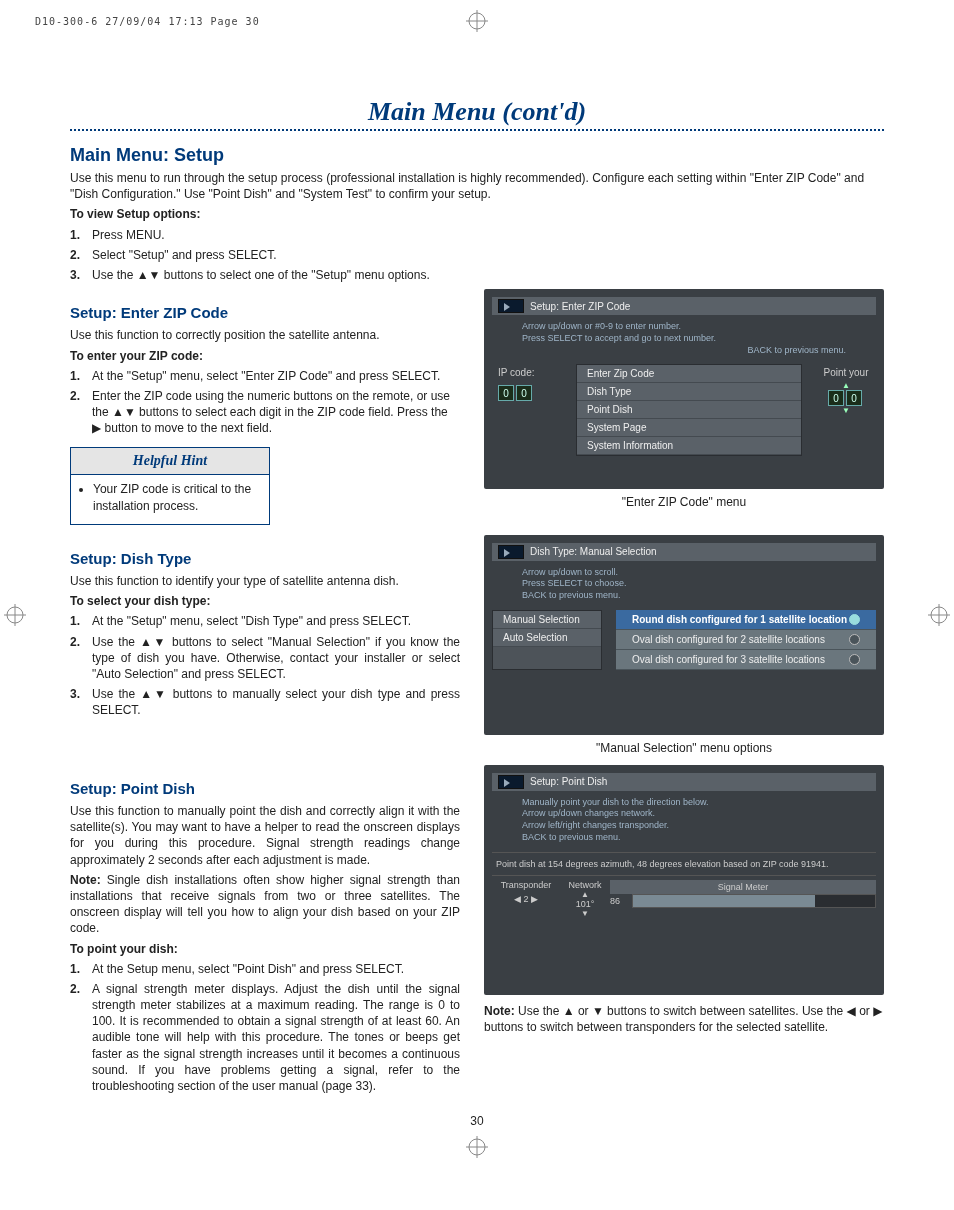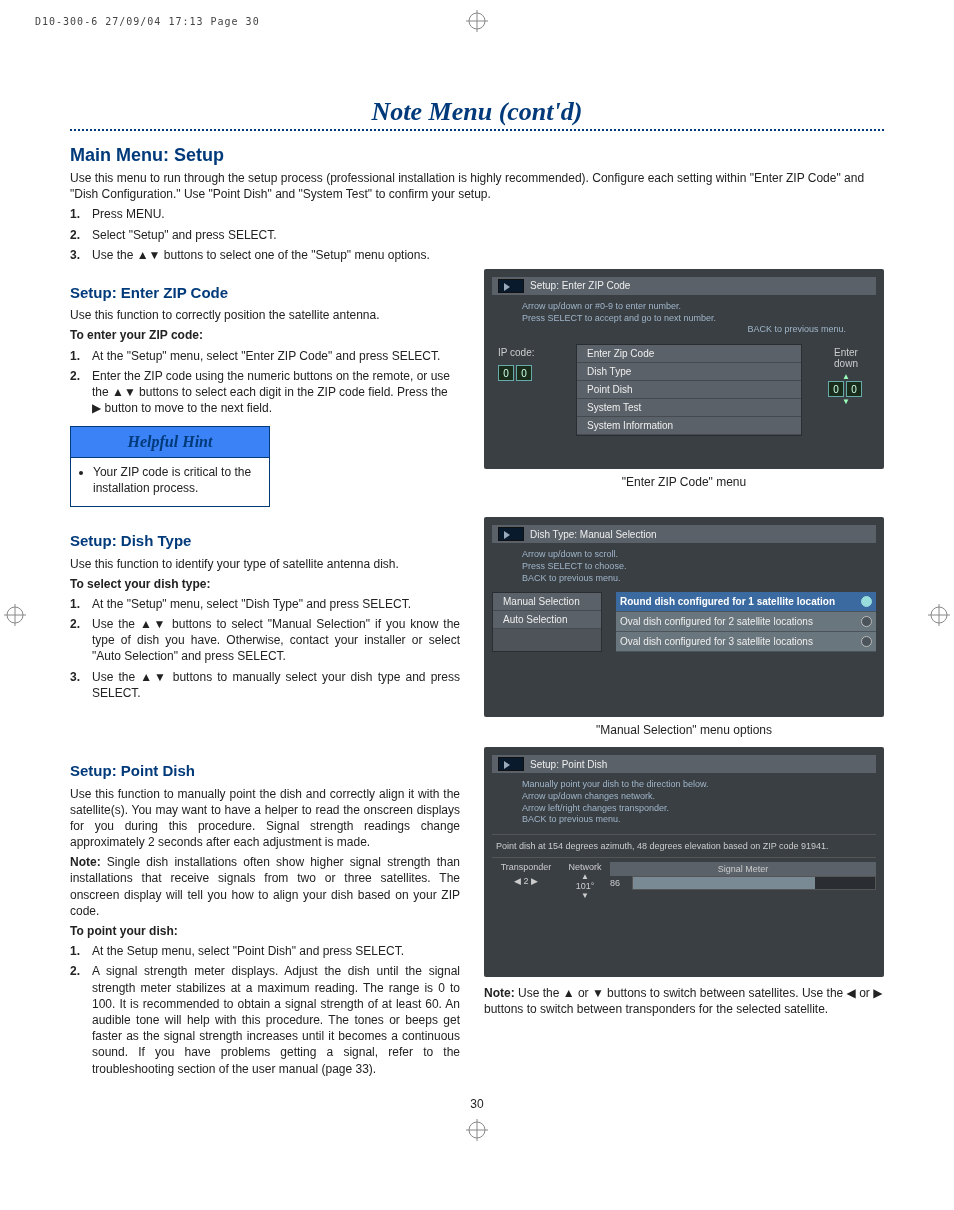--- a/index.html
+++ b/index.html
@@ -55,25 +55,25 @@
   ol.steps li .num { position:absolute; left:0; font-weight:bold;}
   .two-col { display:flex; gap: 24px; }
   .left-col { flex: 0 0 390px; }
   .right-col { flex: 1; }
   .hint-box {
     border: 1px solid #003a7a;
     width: 200px;
     margin-top: 10px;
   }
   .hint-head {
-    background: #3b82f6;
+    background: #e5e5e5;
     color: #003a7a;
     font-style: italic;
     font-weight: bold;
-    font-size: 16px;
+    font-size: 14px;
     text-align: center;
     padding: 4px 0;
     font-family: "Times New Roman", Georgia, serif;
     border-bottom: 1px solid #003a7a;
   }
   .hint-body { font-size: 11px; padding: 6px 10px 10px 10px; }
   .hint-body li { list-style: disc; margin-left:12px;}
   .screenshot {
     background: #3a3f44;
     color: #d0d0d0;
@@ -91,21 +91,21 @@
   }
   .scr-logo::after{content:"";position:absolute;left:5px;top:3px;width:0;height:0;border-top:4px solid transparent;border-bottom:4px solid transparent;border-left:6px solid #9ab;}
   .scr-titlebar { background:#5a6168; padding:2px 6px; color:#eee; font-size:10px; display:flex; align-items:center; gap:6px;}
   .scr-hint { font-size:9px; color:#9fb5c8; margin:6px 0 8px 30px; line-height:1.3;}
   .scr-section { display:flex; gap:14px; margin-top:6px;}
   .scr-panel { background:#4d5359; border:1px solid #2a2d31; }
   .scr-menu-item { background:#5a6168; border-bottom:1px solid #444a50; padding:3px 10px; font-size:10px; color:#eee;}
   .scr-label { font-size:10px; color:#ccc; padding:3px 6px;}
   .digit { display:inline-block; width:16px; height:16px; line-height:16px; text-align:center; background:#1a2d1a; border:1px solid #6aa; color:#cfe; font-size:10px; margin-right:2px;}
   .caption { font-size:12px; text-align:center; margin-top:6px; color:#222;}
-  .opt-row { display:flex; align-items:center; justify-content:space-between; background:#6a767d; border-bottom:1px solid #4a545a; padding:4px 4px; font-size:10px; color:#eee;}
+  .opt-row { display:flex; align-items:center; justify-content:space-between; background:#6a767d; border-bottom:1px solid #4a545a; padding:4px 16px; font-size:10px; color:#eee;}
   .opt-row.sel { background:#3a6aa0; color:#fff; font-weight:bold;}
   .radio { width:11px;height:11px;border-radius:50%;border:1px solid #bbb; display:inline-block; background:#4a545a;}
   .radio.sel{ background:#9dd; border-color:#9dd;}
   .meter-bar { height:14px; background:#2a2d31; border:1px solid #555; position:relative; flex:1;}
   .meter-fill{ height:100%; background:#7a8a94; width:75%;}
   .scr-small { font-size:9px; color:#ccc;}
   .page-num { text-align:center; font-size:12px; margin-top:14px; color:#222;}
   .note-below { font-size:12px; margin-top:8px; line-height:1.35; color:#222;}
   .reg-top { position:absolute; left:50%; top:10px; transform:translateX(-50%); }
   .reg-bottom { position:absolute; left:50%; bottom:6px; transform:translateX(-50%); }
@@ -129,26 +129,27 @@
 <div class="reg-right"><svg width="22" height="22">
       <circle cx="11" cy="11" r="8" fill="none" stroke="#888"></circle>
       <line x1="11" y1="0" x2="11" y2="22" stroke="#888"></line>
       <line x1="0" y1="11" x2="22" y2="11" stroke="#888"></line>
     </svg></div>
 
 <div class="header-line">D10-300-6  27/09/04  17:13  Page 30</div>
 
 <div class="page">
 
-  <div class="title">Note Menu (cont'd)</div>
+  <div class="title">Main Menu (cont'd)</div>
   <hr class="dotted-rule">
 
   <div class="h2">Main Menu: Setup</div>
   <div class="body">
     <p>Use this menu to run through the setup process (professional installation is highly recommended). Configure each setting within "Enter ZIP Code" and "Dish Configuration." Use "Point Dish" and "System Test" to confirm your setup.</p>
+    <p><strong>To view Setup options:</strong></p>
     <ol class="steps">
       <li><span class="num">1.</span><span>Press MENU.</span></li>
       <li><span class="num">2.</span><span>Select "Setup" and press SELECT.</span></li>
       <li><span class="num">3.</span><span>Use the ▲▼ buttons to select one of the "Setup" menu options.</span></li>
     </ol>
   </div>
 
   <div class="two-col">
     <div class="left-col body">
       <div class="sub">Setup: Enter ZIP Code</div>
@@ -182,25 +183,25 @@
           <div style="width:70px">
             <div class="scr-label">IP code:</div>
             <div style="padding:4px 6px">
               <span class="digit">0</span><span class="digit">0</span>
             </div>
           </div>
           <div class="scr-panel" style="flex:1">
             <div class="scr-menu-item">Enter Zip Code</div>
             <div class="scr-menu-item">Dish Type</div>
             <div class="scr-menu-item">Point Dish</div>
-            <div class="scr-menu-item">System Test</div>
+            <div class="scr-menu-item">System Page</div>
             <div class="scr-menu-item">System Information</div>
           </div>
           <div style="width:60px;text-align:center">
-            <div class="scr-label">Enter down</div>
+            <div class="scr-label">Point your</div>
             <div style="font-size:8px;color:#9fb">▲</div>
             <div><span class="digit">0</span><span class="digit">0</span></div>
             <div style="font-size:8px;color:#9fb">▼</div>
           </div>
         </div>
       </div>
       <div class="caption">"Enter ZIP Code" menu</div>
     </div>
   </div>
 

